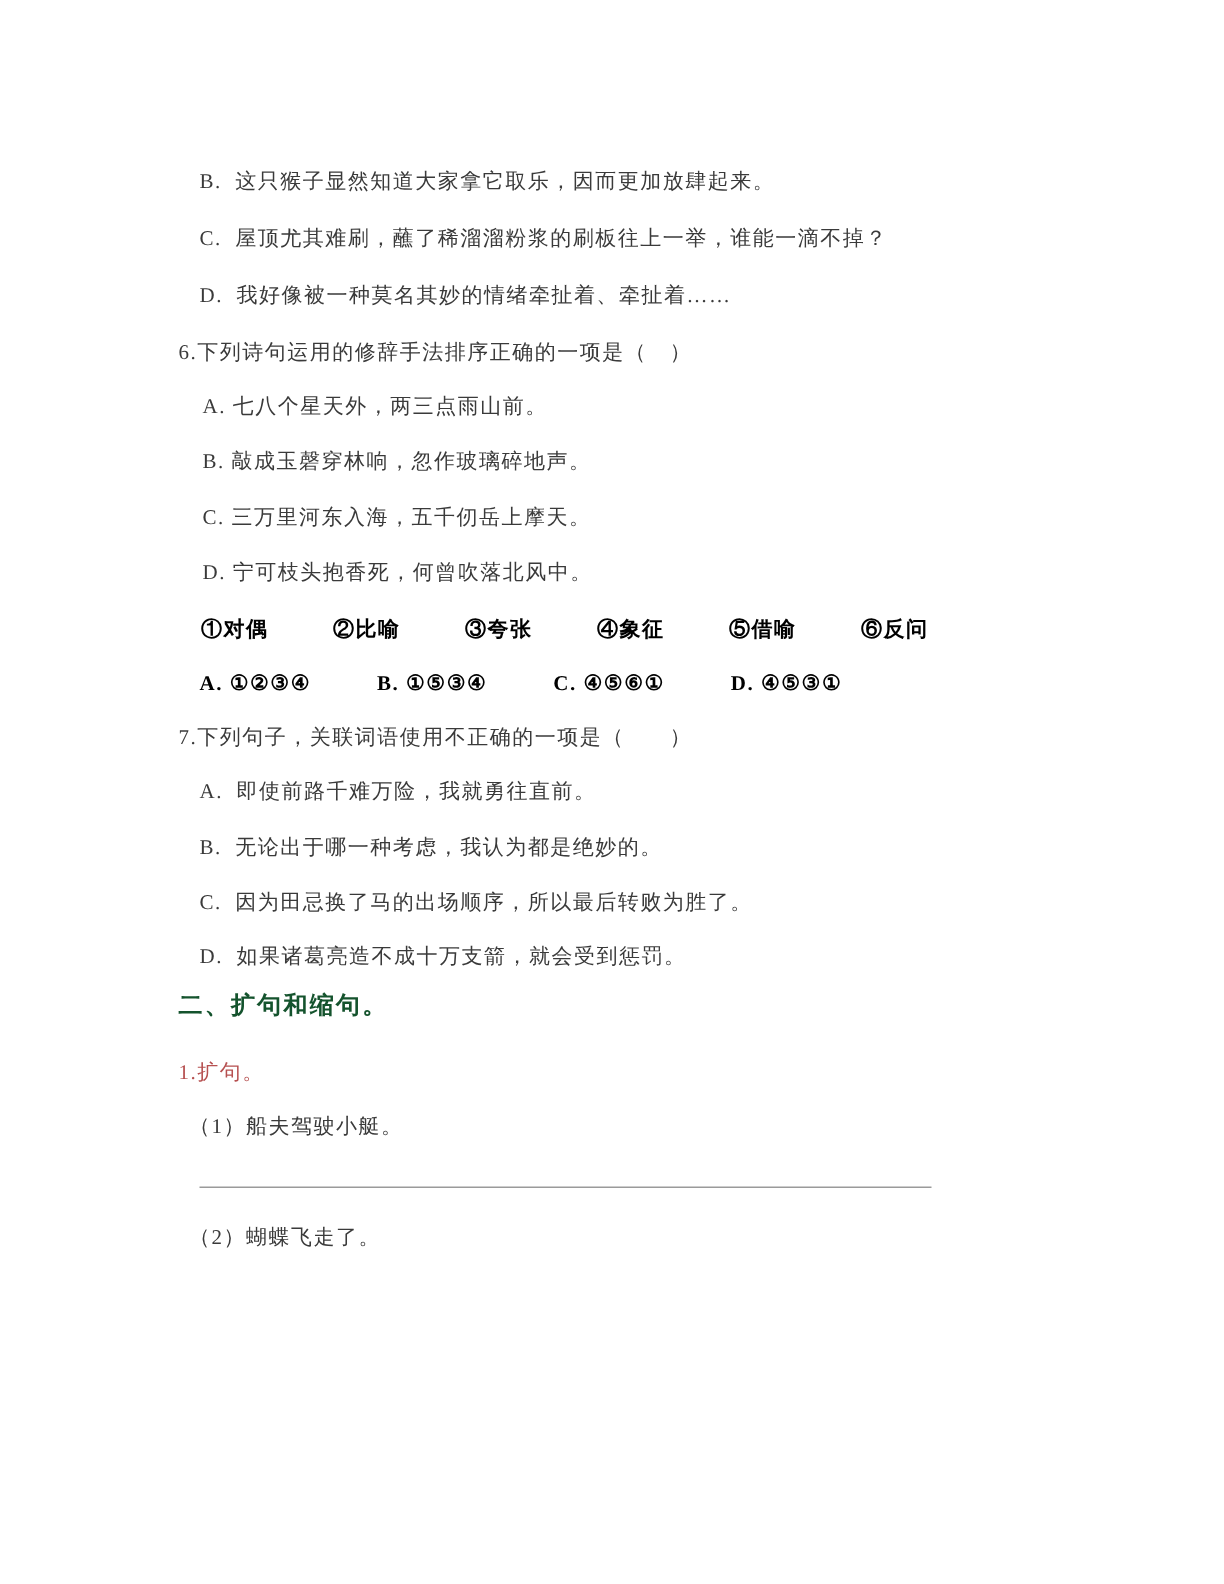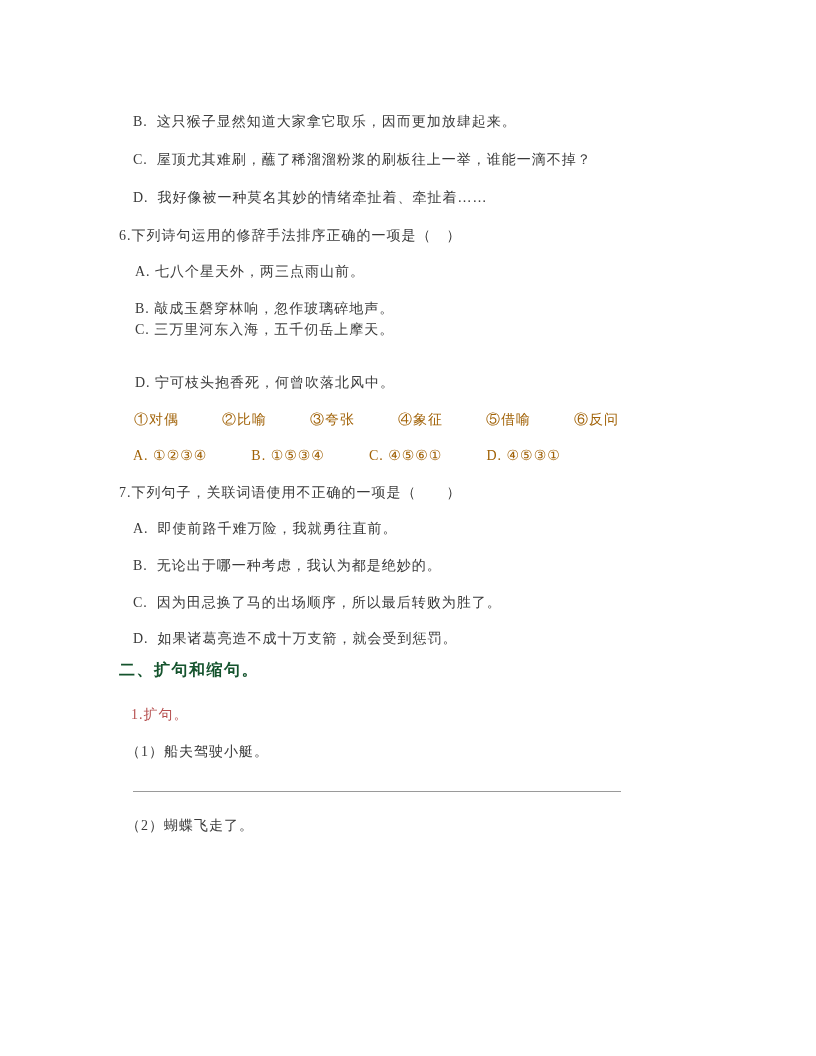--- a/index.html
+++ b/index.html
@@ -24,41 +24,41 @@
   }
   .stem { left: 119px; }
   .opt  { left: 133px; }
   .opt6 { left: 135px; }
   .row {
     position: absolute;
     display: flex;
     font-size: 14px;
     letter-spacing: 1px;
     white-space: pre;
-    color: #a16207;
+    color: #000000;
+    font-weight: bold;
   }
   .devices-row { left: 134px; top: 411px; gap: 43px; }
   .answers-row { left: 133px; top: 447px; gap: 44px; }
   .section-heading {
     position: absolute;
     left: 119px; top: 660px;
     font-size: 16px;
     font-weight: bold;
     letter-spacing: 1.5px;
     color: #14532d;
     white-space: pre;
   }
   .sub-heading {
     position: absolute;
     left: 119px; top: 706px;
     font-size: 14px;
     letter-spacing: 1px;
     color: #b65050;
     white-space: pre;
-    margin-left: 12px;
   }
   .exercise { left: 126px; }
   .blank {
     position: absolute;
     height: 0;
     border-bottom: 1px solid #9a9a9a;
   }
   .blank-1 { left: 133px; top: 791px; width: 488px; }
   .blank-2 { left: 141px; top: 861px; width: 489px; }
   .blank-3 { left: 132px; top: 941px; width: 492px; }
@@ -68,21 +68,21 @@
 
 <div class="page">
 
   <div class="line opt" style="top:113px">B.  这只猴子显然知道大家拿它取乐，因而更加放肆起来。</div>
   <div class="line opt" style="top:151px">C.  屋顶尤其难刷，蘸了稀溜溜粉浆的刷板往上一举，谁能一滴不掉？</div>
   <div class="line opt" style="top:189px">D.  我好像被一种莫名其妙的情绪牵扯着、牵扯着……</div>
 
   <div class="line stem" style="top:227px">6.下列诗句运用的修辞手法排序正确的一项是（　）</div>
   <div class="line opt6" style="top:263px">A. 七八个星天外，两三点雨山前。</div>
   <div class="line opt6" style="top:300px">B. 敲成玉磬穿林响，忽作玻璃碎地声。</div>
-  <div class="line opt6" style="top:321px">C. 三万里河东入海，五千仞岳上摩天。</div>
+  <div class="line opt6" style="top:337px">C. 三万里河东入海，五千仞岳上摩天。</div>
   <div class="line opt6" style="top:374px">D. 宁可枝头抱香死，何曾吹落北风中。</div>
 
   <div class="row devices-row">
     <span>①对偶</span>
     <span>②比喻</span>
     <span>③夸张</span>
     <span>④象征</span>
     <span>⑤借喻</span>
     <span>⑥反问</span>
   </div>

